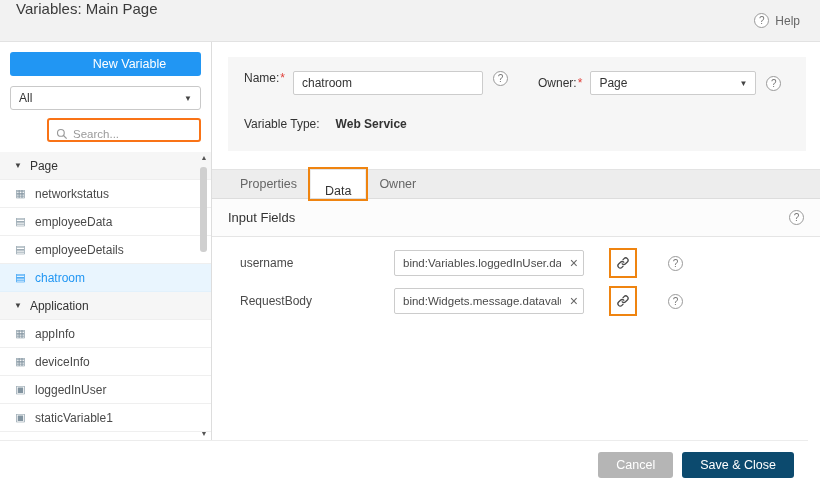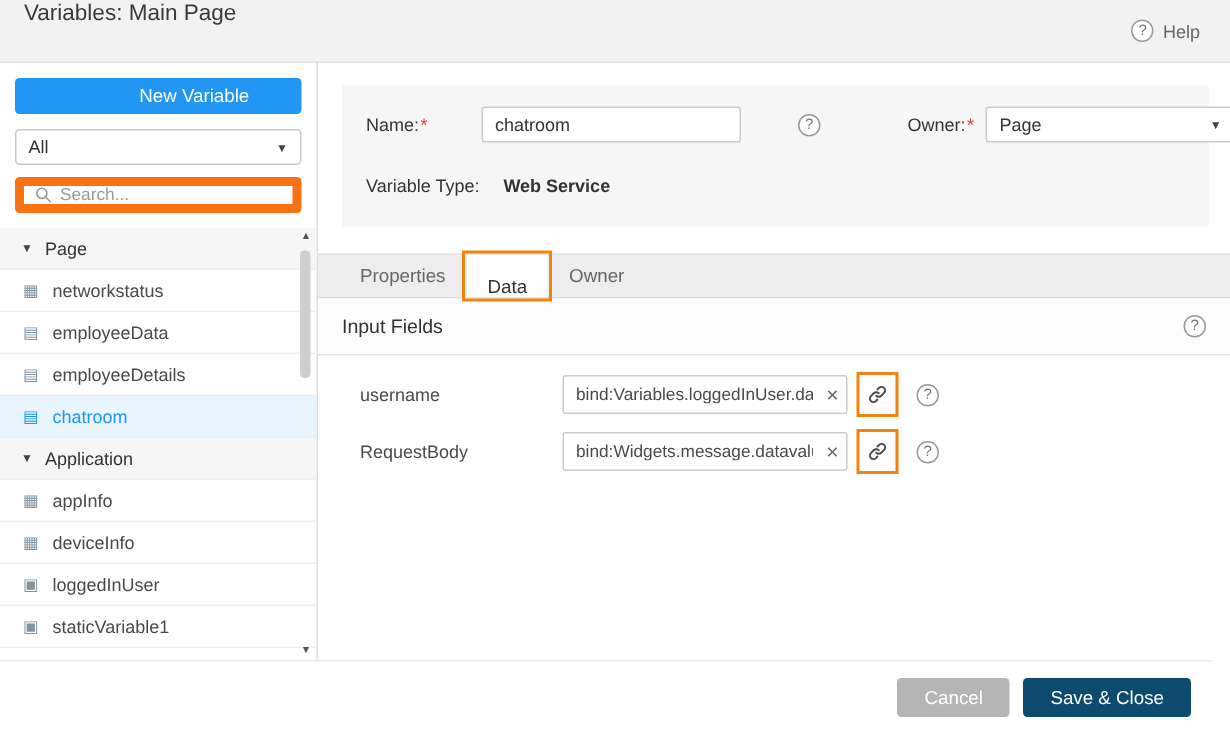--- a/index.html
+++ b/index.html
@@ -12,58 +12,58 @@
   .help-link { display:flex; align-items:center; gap:6px; color:#666; font-size:12px; cursor:pointer; }
 
   .qicon { width:15px; height:15px; border:1px solid #9a9a9a; border-radius:50%; font-size:10px; line-height:13px; display:inline-flex; align-items:center; justify-content:center; color:#777; background:#fff; flex:0 0 auto; cursor:pointer; }
 
   
   .sidebar { position:absolute; top:42px; left:0; width:212px; bottom:49px; background:#fff; border-right:1px solid #ddd; overflow:hidden; }
   .side-top { padding:10px 10px 0 10px; }
   .btn-new { display:block; width:100%; height:24px; background:#2196f3; color:#fff; border:none; border-radius:3px; font-size:12.5px; margin-bottom:10px; cursor:pointer; font-family:inherit;padding-left:48px; }
   .filter { height:24px; border:1px solid #c9c9c9; border-radius:3px; display:flex; align-items:center; justify-content:space-between; padding:0 8px; font-size:12px; margin-bottom:8px; background:#fff; cursor:pointer; }
   .caret-sm { font-size:8px; color:#444; }
-  .searchbox { height:24px; border:6px solid #f97316; border-radius:3px; display:flex; align-items:flex-start; padding:0 7px; gap:5px; margin-bottom:10px; background:#fff; }
+  .searchbox { height:24px; border:2px solid #f97316; border-radius:3px; display:flex; align-items:flex-end; padding:0 7px; gap:5px; margin-bottom:10px; background:#fff;margin-left:37px; }
   .searchbox input { border:none; outline:none; flex:1; font-size:11.5px; font-family:inherit; color:#333; min-width:0; background:transparent; }
   .searchbox input::placeholder { color:#9a9a9a; }
 
   .tree { position:relative; height:288px; overflow:hidden; }
   .trow { height:28px; display:flex; align-items:center; gap:8px; padding:0 14px; border-bottom:1px solid #efefef; font-size:12px; color:#4a4a4a; cursor:pointer; background:#fff; }
   .trow.group { background:#f6f6f6; color:#333; }
   .trow .ticon { font-size:11px; color:#8294a0; width:13px; text-align:center; }
   .trow.selected { background:#e9f5fe; color:#2196f3; border-bottom-color:#e2f1fc; }
   .trow.selected .ticon { color:#2196f3; }
 
   .sb { position:absolute; right:2px; top:2px; bottom:3px; width:10px; display:flex; flex-direction:column; align-items:center; justify-content:space-between; font-size:7px; color:#555; }
   .sb-thumb { position:absolute; top:13px; left:1px; width:7px; height:85px; background:#cfcfcf; border-radius:3px; }
   .sb-up,.sb-down { cursor:pointer; z-index:1; }
 
   
   .main { position:absolute; left:212px; top:42px; right:0; bottom:49px; background:#fff; overflow:hidden; }
   .formbox { margin:15px 14px 0 16px; background:#f6f6f6; padding:14px 16px 20px; }
-  .frow1 { display:flex; align-items:center; font-size:12px; color:#333;gap:28px; }
+  .frow1 { display:flex; font-size:12px; color:#333; }
   .flabel { margin-right:8px; white-space:nowrap; }
   .req { color:#e0403a; margin-left:1px; }
   input.text { height:24px; border:1px solid #ccc; border-radius:2px; padding:0 8px; font-size:12px; font-family:inherit; color:#333; background:#fff; }
   .name-input { width:190px; }
   .after-gap { margin-left:10px; }
   .owner-group { margin-left:30px; display:flex; align-items:center; }
   .selectbox { width:166px; height:24px; border:1px solid #ccc; border-radius:2px; background:#fff; display:flex; align-items:center; justify-content:space-between; padding:0 8px; font-size:12px; cursor:pointer; }
   .frow2 { margin-top:22px; font-size:12px; display:flex; align-items:center; color:#333; }
   .vtype-value { margin-left:16px; font-weight:bold; }
 
   .tabs { margin-top:18px; height:30px; background:#ededed; border-top:1px solid #e3e3e3; border-bottom:1px solid #ddd; display:flex; align-items:stretch; padding-left:14px; font-size:12.5px; color:#666; }
   .tab { display:flex; align-items:center; padding:0 14px; cursor:pointer; }
   .tab.active { background:#fff; color:#333;align-items:flex-end; }
 
   .annotated { outline:2px solid #ef8410; outline-offset:1px; }
 
   .panel-head { display:flex; align-items:center; justify-content:space-between; padding:11px 16px; border-bottom:1px solid #e5e5e5; font-size:13px; color:#333; background:#fcfcfc; }
   .fields { padding:7px 0; }
-  .field-row { display:flex; align-items:center; padding:6px 16px 6px 28px; }
+  .field-row { display:flex; align-items:center; padding:6px 16px 6px 28px;gap:19px; }
   .flbl { width:135px; font-size:12px; color:#4a4a4a; }
   .input-wrap { position:relative; display:inline-flex; }
   .bind-input { width:190px; height:26px; border:1px solid #ccc; border-radius:2px; padding:0 22px 0 8px; font-size:11.5px; color:#4a4a4a; font-family:inherit; background:#fff; }
   .clear-x { position:absolute; right:6px; top:50%; transform:translateY(-50%); color:#666; font-size:14px; line-height:1; cursor:pointer; }
   .link-btn { margin-left:9px; width:22px; height:24px; display:inline-flex; align-items:center; justify-content:center; cursor:pointer; }
   .field-row .qicon { margin-left:15px; }
 
   
   .footer { position:absolute; left:0; right:12px; bottom:0; height:49px; background:#fff; border-top:1px solid #ececec; display:flex; align-items:center; justify-content:flex-end; gap:9px; padding:0 14px; }
   .btn { height:26px; padding:0 18px; border:none; border-radius:3px; font-size:12.5px; color:#fff; cursor:pointer; font-family:inherit; }

